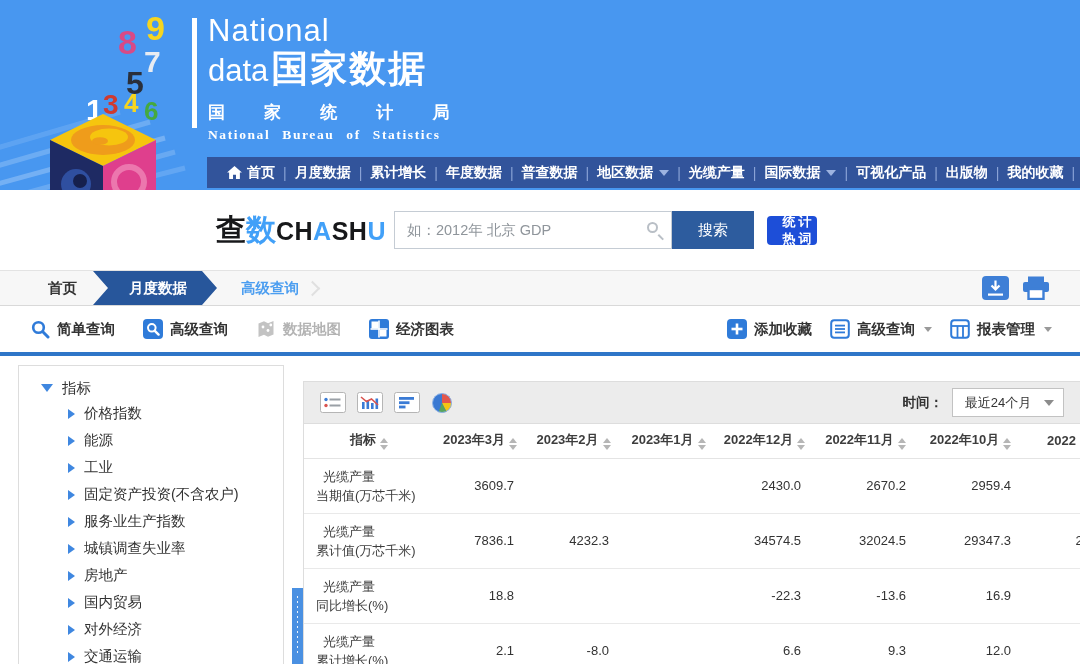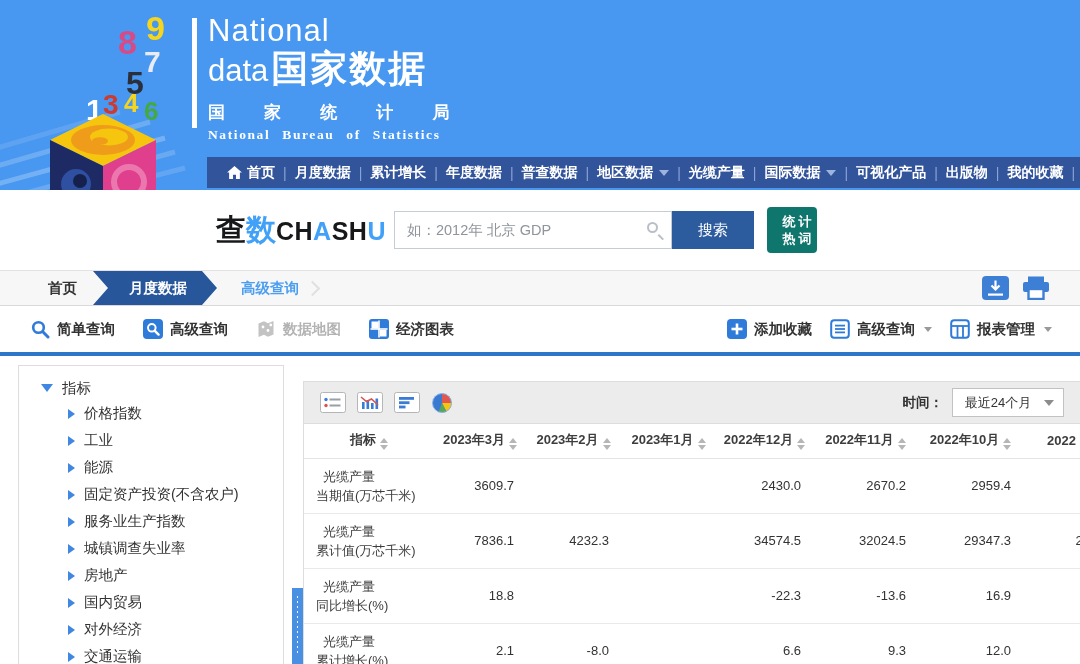--- a/index.html
+++ b/index.html
@@ -35,21 +35,21 @@
   .c-dark { color:#17181a; } .c-blue { color:#41a0f8; }
   .search-box { position:relative; width:278px; height:38px; border:1px solid #c5ccd4; background:#fff; }
   .search-box input { width:100%; height:100%; border:none; outline:none; padding:0 52px 0 12px;
                       font-size:14.5px; color:#333; font-family:inherit; }
   .search-box input::placeholder { color:#8f959b; }
   .mag { position:absolute; right:13px; top:10px; width:11px; height:11px; border:2px solid #b9bfc6; border-radius:50%; }
   .mag::after { content:""; position:absolute; left:10px; top:10px; width:7px; height:2px; background:#b9bfc6;
                 transform:rotate(45deg); transform-origin:0 0; }
   .search-btn { width:82px; height:38px; background:#2D5C9E; color:#fff; font-size:15px; border:none;
                 cursor:pointer; font-family:inherit; }
-  .hotwords { margin-left:13px; width:50px; height:46px; background:#0f766e; border-radius:4px; color:#fff;
+  .hotwords { margin-left:13px; width:50px; height:29px; background:#1d4ed8; border-radius:4px; color:#fff;
               font-size:13px; font-weight:bold; display:flex; flex-direction:column; align-items:center;
               justify-content:center; line-height:17px; letter-spacing:3px; padding-left:13px; cursor:pointer; }
 
   
   .crumb-row { height:36px; background:#f7f7f7; border-top:1px solid #e3e3e3; border-bottom:1px solid #d9d9d9;
                display:flex; align-items:stretch; justify-content:space-between; }
   .crumb-tabs { display:flex; align-items:stretch; padding-left:18px; font-size:14.5px; }
   .crumb-home { display:flex; align-items:center; padding:0 30px; color:#333; font-weight:bold; cursor:pointer; }
   .crumb-active { display:flex; align-items:center; background:#27569B; color:#fff; padding:0 30px 0 36px;
                   font-weight:bold; cursor:pointer; margin-left:-14px;
@@ -355,25 +355,25 @@
         <div class="tree-root">
           <span class="tri-down"></span>
           <span>指标</span>
         </div>
         <div class="tree-item">
           <span class="tri-right"></span>
           <span>价格指数</span>
         </div>
         <div class="tree-item">
           <span class="tri-right"></span>
+          <span>能源</span>
+        </div>
+        <div class="tree-item">
+          <span class="tri-right"></span>
           <span>工业</span>
-        </div>
-        <div class="tree-item">
-          <span class="tri-right"></span>
-          <span>能源</span>
         </div>
         <div class="tree-item">
           <span class="tri-right"></span>
           <span>固定资产投资(不含农户)</span>
         </div>
         <div class="tree-item">
           <span class="tri-right"></span>
           <span>服务业生产指数</span>
         </div>
         <div class="tree-item">

